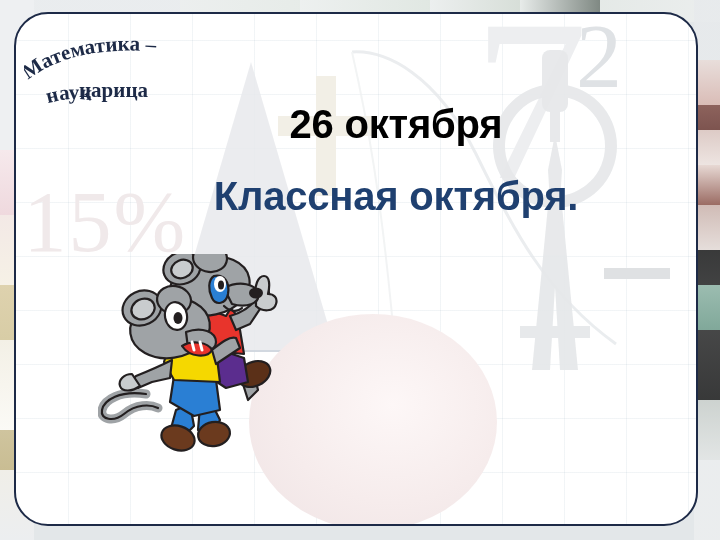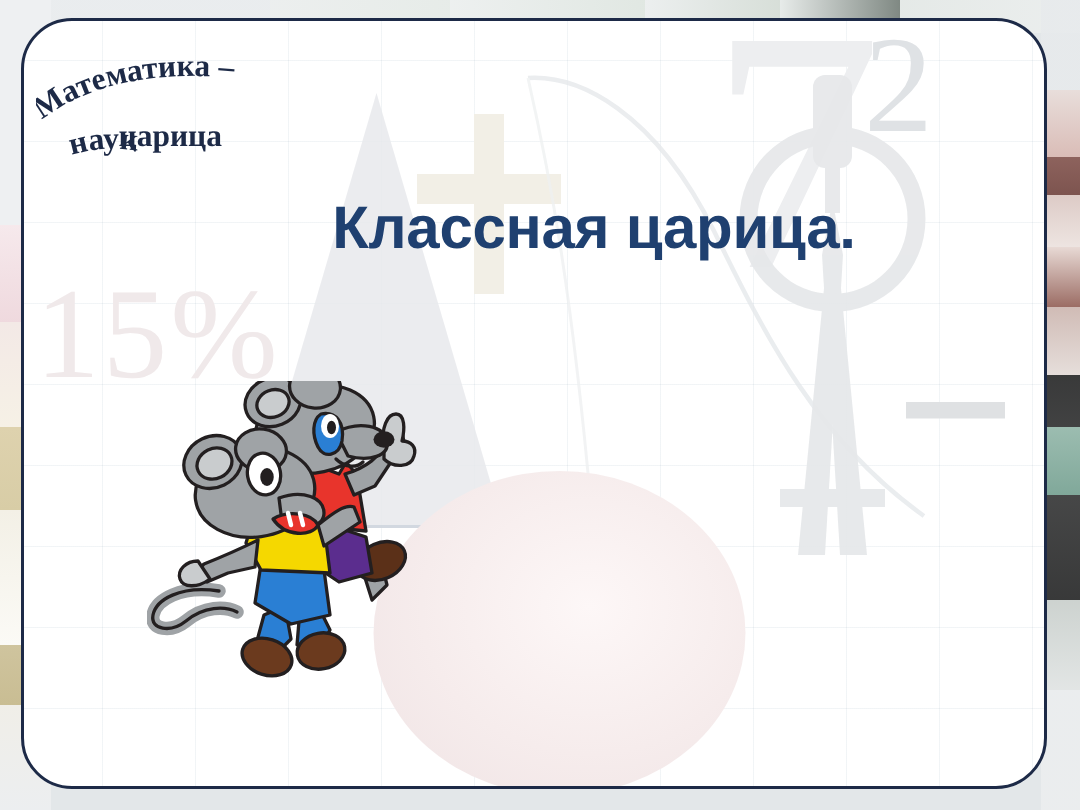--- a/index.html
+++ b/index.html
@@ -264,21 +264,22 @@
       <text font-size="21">
         <textPath href="#arc1" startOffset="0">Математика –</textPath>
       </text>
       <text x="55" y="65" font-size="21">царица</text>
       <text font-size="21">
         <textPath href="#arc3" startOffset="2">наук</textPath>
       </text>
     </svg>
 
     <div id="heading-block">
-      <div id="lesson-line">Классная царица.</div>
+      <div id="date-line">26 октября</div>
+      <div id="lesson-line">Классная октября.</div>
     </div>
 
     <svg id="mice" viewBox="0 0 190 205">
       <g stroke="#231f20" stroke-width="2.2" stroke-linejoin="round" stroke-linecap="round">
 
         <path d="M138 108 L156 120 L160 136 L150 146 Z" fill="#9fa3a6"></path>
         <ellipse cx="156" cy="120" rx="17" ry="12" fill="#5b3018" transform="rotate(-24 156 120)"></ellipse>
 
         <path d="M110 92 L146 104 L150 128 L128 134 L104 118 Z" fill="#5b2d8e"></path>
 

